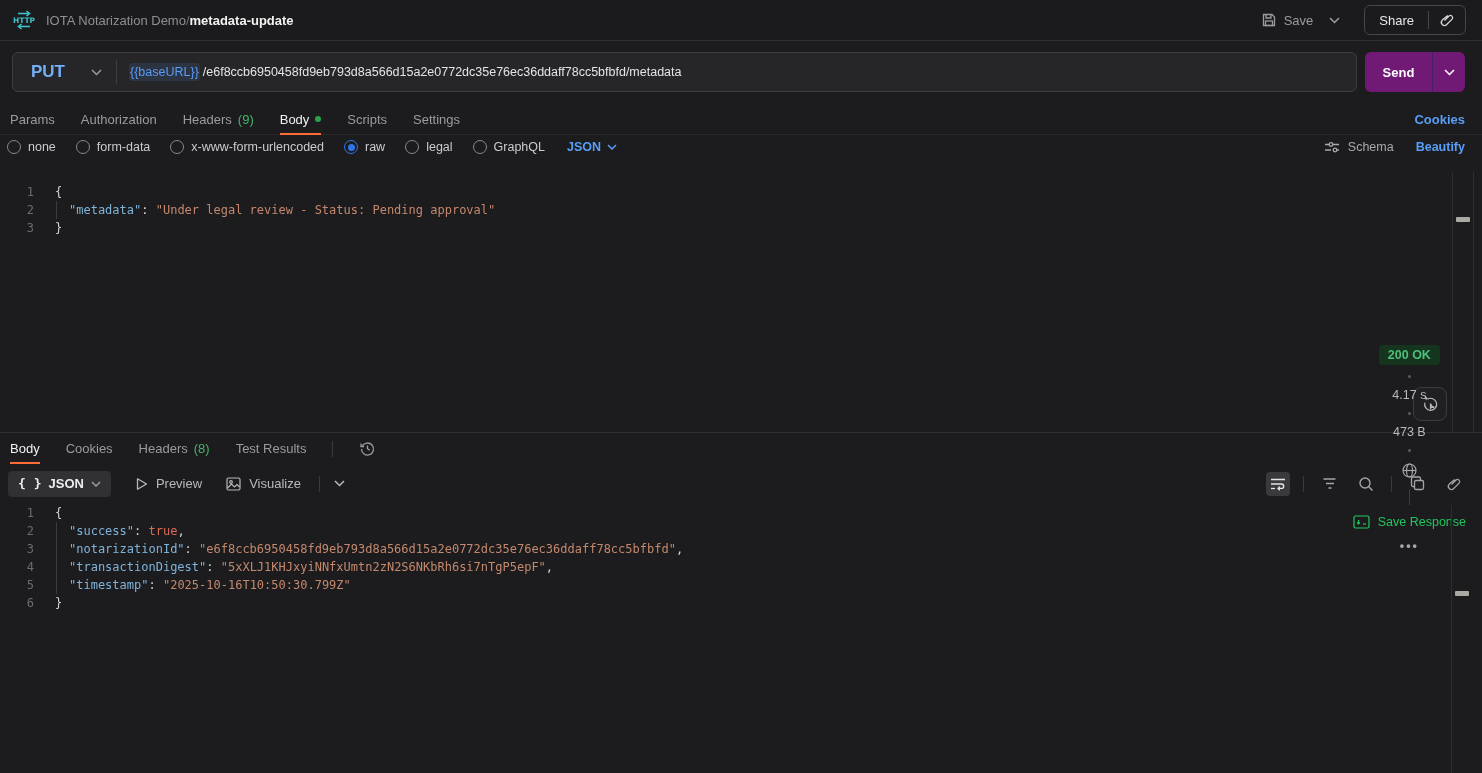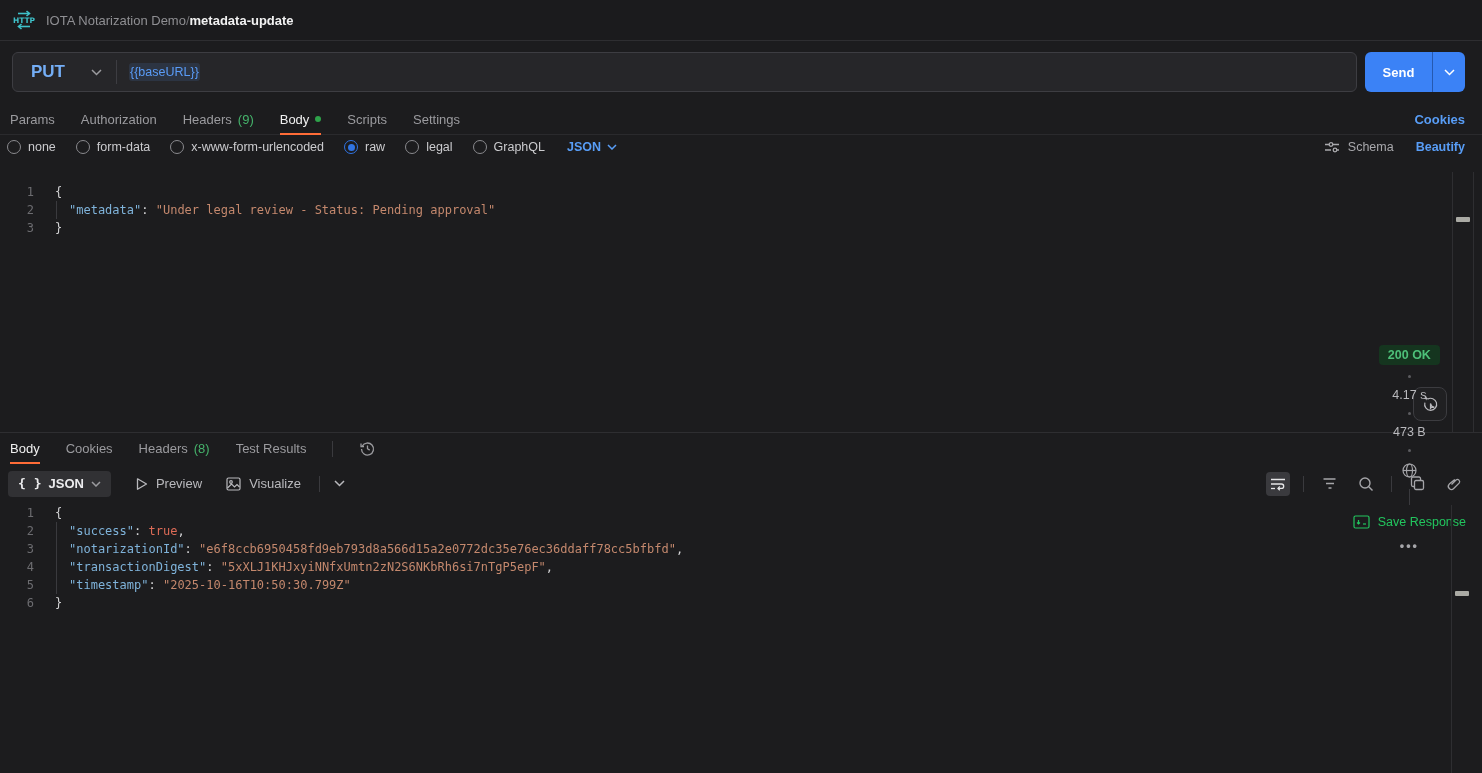--- a/index.html
+++ b/index.html
@@ -42,21 +42,21 @@
   .method { display:flex; align-items:center; gap:26px; padding:0 14px 0 18px; color:#74aef6; font-weight:700; font-size:17px; cursor:pointer; }
   .method .chev { color:#9b9b9f; }
   .url-div { width:1px; height:24px; background:#3d3d42; margin-right:12px; }
   .url-text { display:flex; align-items:center; font-size:12.5px; color:#e4e4e6; white-space:nowrap; overflow:hidden; }
   .var-chip {
     color:#5a9cf8; background:rgba(90,156,248,0.12); border-radius:3px;
     padding:2px 1px; margin-right:3px;
   }
   .send-btn {
     flex:none; width:100px; height:40px; border-radius:6px; overflow:hidden;
-    display:flex; background:#3b82f6; color:#fff; cursor:pointer;
+    display:flex; background:#701a75; color:#fff; cursor:pointer;
   }
   .send-main { width:67px; display:flex; align-items:center; justify-content:center; font-weight:700; font-size:13px; }
   .send-caret { flex:1; display:flex; align-items:center; justify-content:center; border-left:1px solid rgba(12,40,90,0.45); }
 
   
   .req-tabs {
     position:absolute; left:0; top:104px; width:100%; height:31px;
     display:flex; align-items:center; gap:26px; padding:0 17px 0 10px;
     border-bottom:1px solid #2a2a2d;
   }
@@ -156,35 +156,62 @@
             <path d="M9.5 16l-3 2.5 3 2.5" fill="none"></path>
         </g>
         <text x="12" y="14.5" text-anchor="middle" fill="#3fc1c9" font-size="7.5" font-weight="bold" font-family="'DejaVu Sans',sans-serif">HTTP</text>
       </svg>
     </span>
     <div class="crumbs">
       <span class="crumb-parent">IOTA Notarization Demo</span>
       <span class="crumb-sep">/</span>
       <span class="crumb-current">metadata-update</span>
     </div>
+    <div class="header-right">
+      <span class="save-btn">
+        <span class="icon">
+          <svg width="16" height="16" viewBox="0 0 16 16" fill="none" stroke="currentColor" stroke-width="1.3">
+            <path d="M2.5 2.5h8.5l2.5 2.5v8.5h-11z"></path>
+            <path d="M5 2.5v3.5h5V2.5"></path>
+            <rect x="4.5" y="9" width="7" height="4.5"></rect>
+          </svg>
+        </span>
+        <span>Save</span>
+      </span>
+      <span class="hdr-chev icon">
+        <svg width="11" height="7" viewBox="0 0 11 7" fill="none" stroke="currentColor" stroke-width="1.5">
+            <path d="M1 1l4.5 4.5L10 1"></path>
+          </svg>
+      </span>
+      <div class="share-group">
+        <span class="share-label">Share</span>
+        <span class="share-div"></span>
+        <span class="share-link icon">
+          <svg width="16" height="16" viewBox="0 0 16 16" fill="none" stroke="currentColor" stroke-width="1.3">
+            <path d="M5.5 8.5l4.5-4.5a2.2 2.2 0 0 1 3.1 3.1l-5.4 5.4a3.1 3.1 0 0 1-4.4-4.4L8.8 3.6"></path>
+          </svg>
+        </span>
+      </div>
+    </div>
   </div>
 
   <div class="req-row">
     <div class="url-bar">
       <span class="method">
         <span>PUT</span>
         <span class="chev icon">
           <svg width="11" height="7" viewBox="0 0 11 7" fill="none" stroke="currentColor" stroke-width="1.5">
               <path d="M1 1l4.5 4.5L10 1"></path>
             </svg>
         </span>
       </span>
       <span class="url-div"></span>
       <span class="url-text">
         <span class="var-chip">{{baseURL}}</span>
+        <span>/e6f8ccb6950458fd9eb793d8a566d15a2e0772dc35e76ec36ddaff78cc5bfbfd/metadata</span>
       </span>
     </div>
     <div class="send-btn">
       <span class="send-main">Send</span>
       <span class="send-caret icon">
         <svg width="11" height="7" viewBox="0 0 11 7" fill="none" stroke="#fff" stroke-width="1.5">
             <path d="M1 1l4.5 4.5L10 1"></path>
           </svg>
       </span>
     </div>

